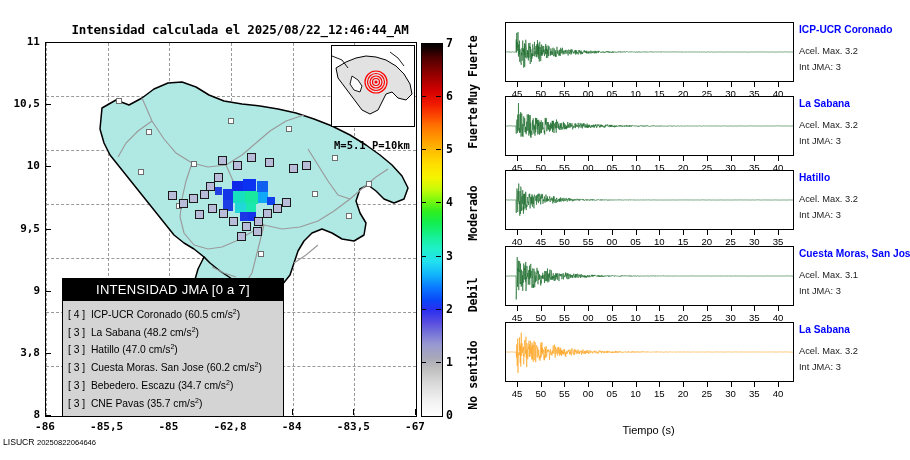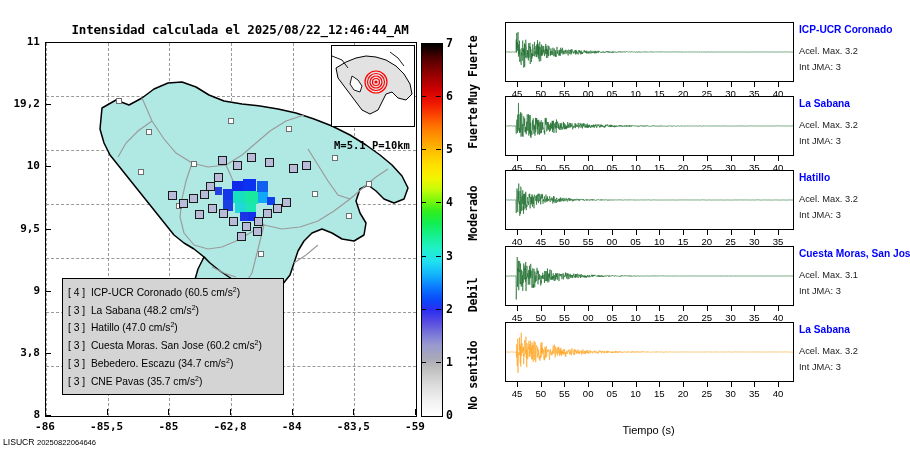--- a/index.html
+++ b/index.html
@@ -204,33 +204,33 @@
     <div class="abs" style="left: 45px; top: 409px; height: 6px; border-left: 1.3px solid rgb(0, 0, 0);"></div>
     <div class="abs" style="left: 106.667px; top: 409px; height: 6px; border-left: 1.3px solid rgb(0, 0, 0);"></div>
     <div class="abs" style="left: 168.333px; top: 409px; height: 6px; border-left: 1.3px solid rgb(0, 0, 0);"></div>
     <div class="abs" style="left: 230px; top: 409px; height: 6px; border-left: 1.3px solid rgb(0, 0, 0);"></div>
     <div class="abs" style="left: 291.667px; top: 409px; height: 6px; border-left: 1.3px solid rgb(0, 0, 0);"></div>
     <div class="abs" style="left: 353.333px; top: 409px; height: 6px; border-left: 1.3px solid rgb(0, 0, 0);"></div>
     <div class="abs" style="left: 415px; top: 409px; height: 6px; border-left: 1.3px solid rgb(0, 0, 0);"></div>
   </div>
 <div id="map-tick-labels">
     <div class="abs ytick-lab" style="left: 4px; top: 35px;">11</div>
-    <div class="abs ytick-lab" style="left: 4px; top: 97.1667px;">19,2</div>
+    <div class="abs ytick-lab" style="left: 4px; top: 97.1667px;">10,5</div>
     <div class="abs ytick-lab" style="left: 4px; top: 159.333px;">10</div>
     <div class="abs ytick-lab" style="left: 4px; top: 221.5px;">9,5</div>
     <div class="abs ytick-lab" style="left: 4px; top: 283.667px;">9</div>
     <div class="abs ytick-lab" style="left: 4px; top: 345.833px;">3,8</div>
     <div class="abs ytick-lab" style="left: 4px; top: 408px;">8</div>
     <div class="abs xtick-lab" style="left: 21px; top: 420px;">-86</div>
     <div class="abs xtick-lab" style="left: 82.6667px; top: 420px;">-85,5</div>
     <div class="abs xtick-lab" style="left: 144.333px; top: 420px;">-85</div>
     <div class="abs xtick-lab" style="left: 206px; top: 420px;">-62,8</div>
     <div class="abs xtick-lab" style="left: 267.667px; top: 420px;">-84</div>
     <div class="abs xtick-lab" style="left: 329.333px; top: 420px;">-83,5</div>
-    <div class="abs xtick-lab" style="left: 391px; top: 420px;">-59</div>
+    <div class="abs xtick-lab" style="left: 391px; top: 420px;">-67</div>
   </div>
 
 <div class="abs" id="inset">
   <svg width="82" height="80" viewBox="0 0 82 80">
     <path d="M 4 22 L 14 16 L 24 12 L 34 10 L 44 11 L 54 14 L 64 20
              L 72 28 L 78 38 L 80 48 L 74 54 L 66 52 L 60 46 L 54 48
              L 50 56 L 46 64 L 38 68 L 30 64 L 24 56 L 18 48 L 12 40
              L 6 32 Z" fill="#e2e2e2" stroke="#000" stroke-width="1"></path>
     <path d="M 20 30 L 26 34 L 30 40 L 28 46 L 22 44 L 18 38 Z" fill="#ffffff" stroke="#000" stroke-width="0.9"></path>
     <path d="M 0 10 L 10 14 L 16 22" fill="none" stroke="#000" stroke-width="0.9"></path>
@@ -240,20 +240,21 @@
       <circle cx="44" cy="36" r="8.5" fill="none" stroke="#ff0000" stroke-width="1.2"></circle>
       <circle cx="44" cy="36" r="6" fill="none" stroke="#ff0000" stroke-width="1.2"></circle>
       <circle cx="44" cy="36" r="3.5" fill="none" stroke="#ff0000" stroke-width="1.2"></circle>
       <circle cx="44" cy="36" r="1.6" fill="#ff0000"></circle>
     </g>
   </svg>
 </div>
 <div class="abs" id="mag-label">M=5.1 P=10km</div>
 
 <div class="abs" id="legend-box">
+  <div id="legend-title">INTENSIDAD JMA [0 a 7]</div>
   <div id="legend-list">
       <div class="legend-row">[ 4 ]&nbsp; ICP-UCR Coronado (60.5 cm/s<sup>2</sup>)</div>
       <div class="legend-row">[ 3 ]&nbsp; La Sabana (48.2 cm/s<sup>2</sup>)</div>
       <div class="legend-row">[ 3 ]&nbsp; Hatillo (47.0 cm/s<sup>2</sup>)</div>
       <div class="legend-row">[ 3 ]&nbsp; Cuesta Moras. San Jose (60.2 cm/s<sup>2</sup>)</div>
       <div class="legend-row">[ 3 ]&nbsp; Bebedero. Escazu (34.7 cm/s<sup>2</sup>)</div>
       <div class="legend-row">[ 3 ]&nbsp; CNE Pavas (35.7 cm/s<sup>2</sup>)</div>
     </div>
 </div>
 

